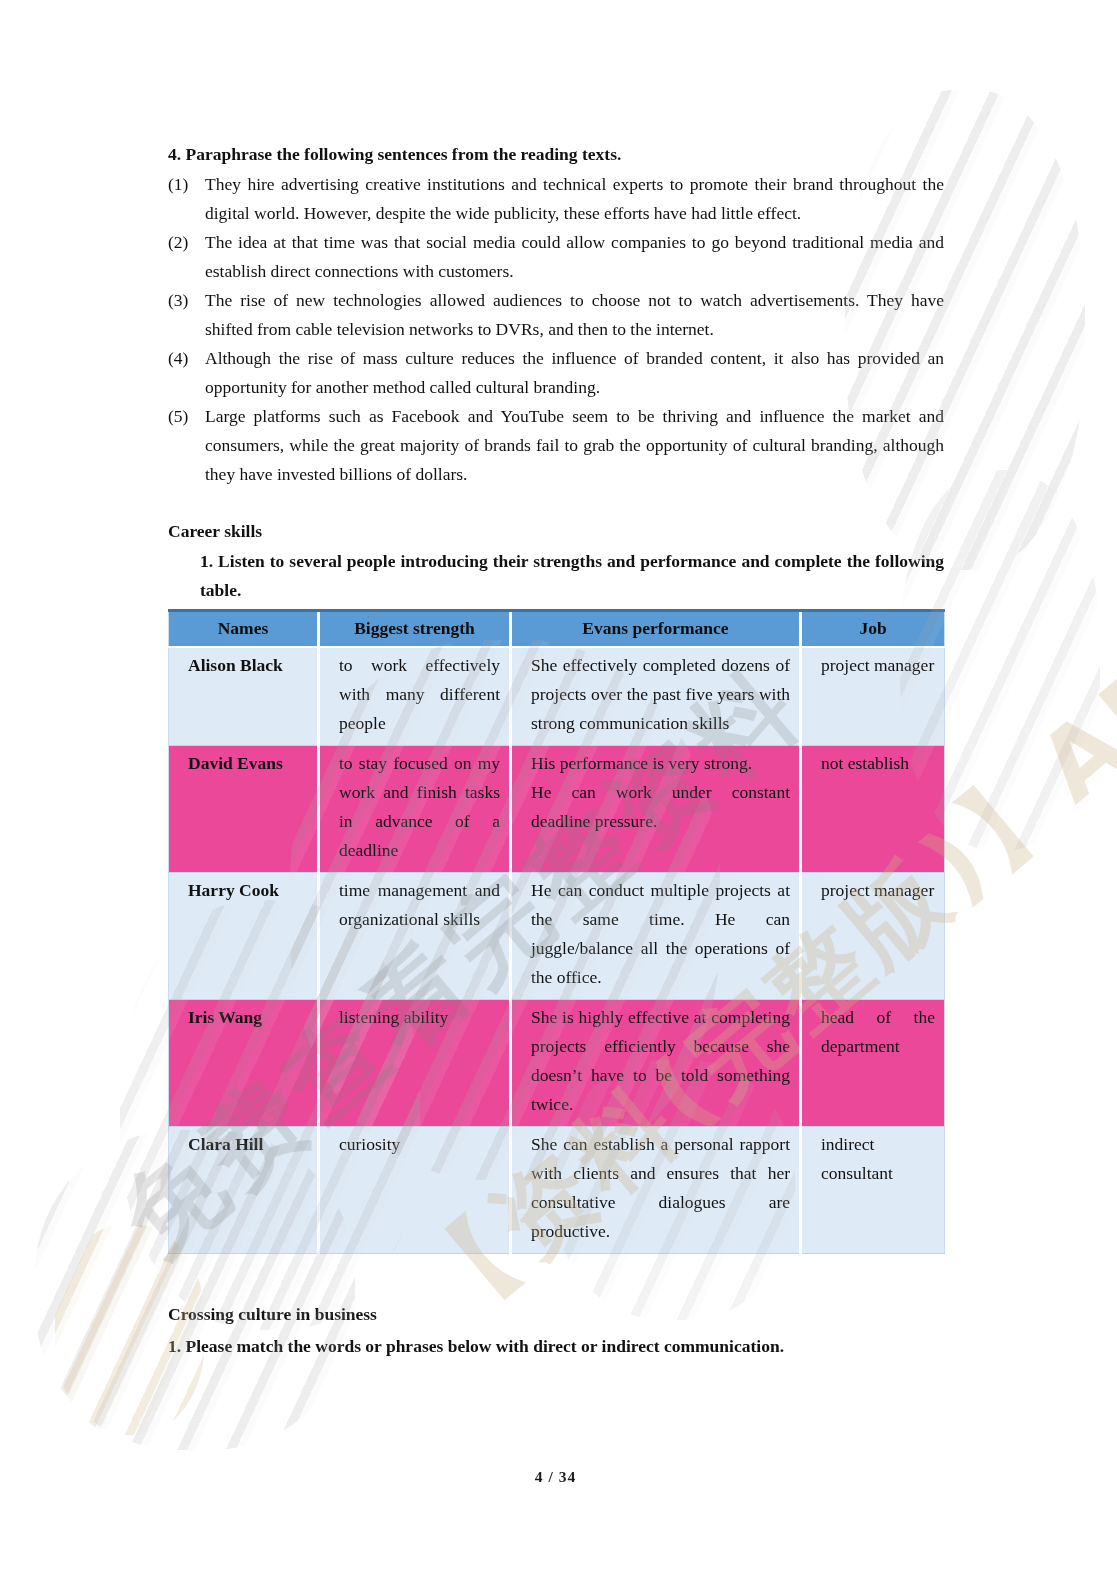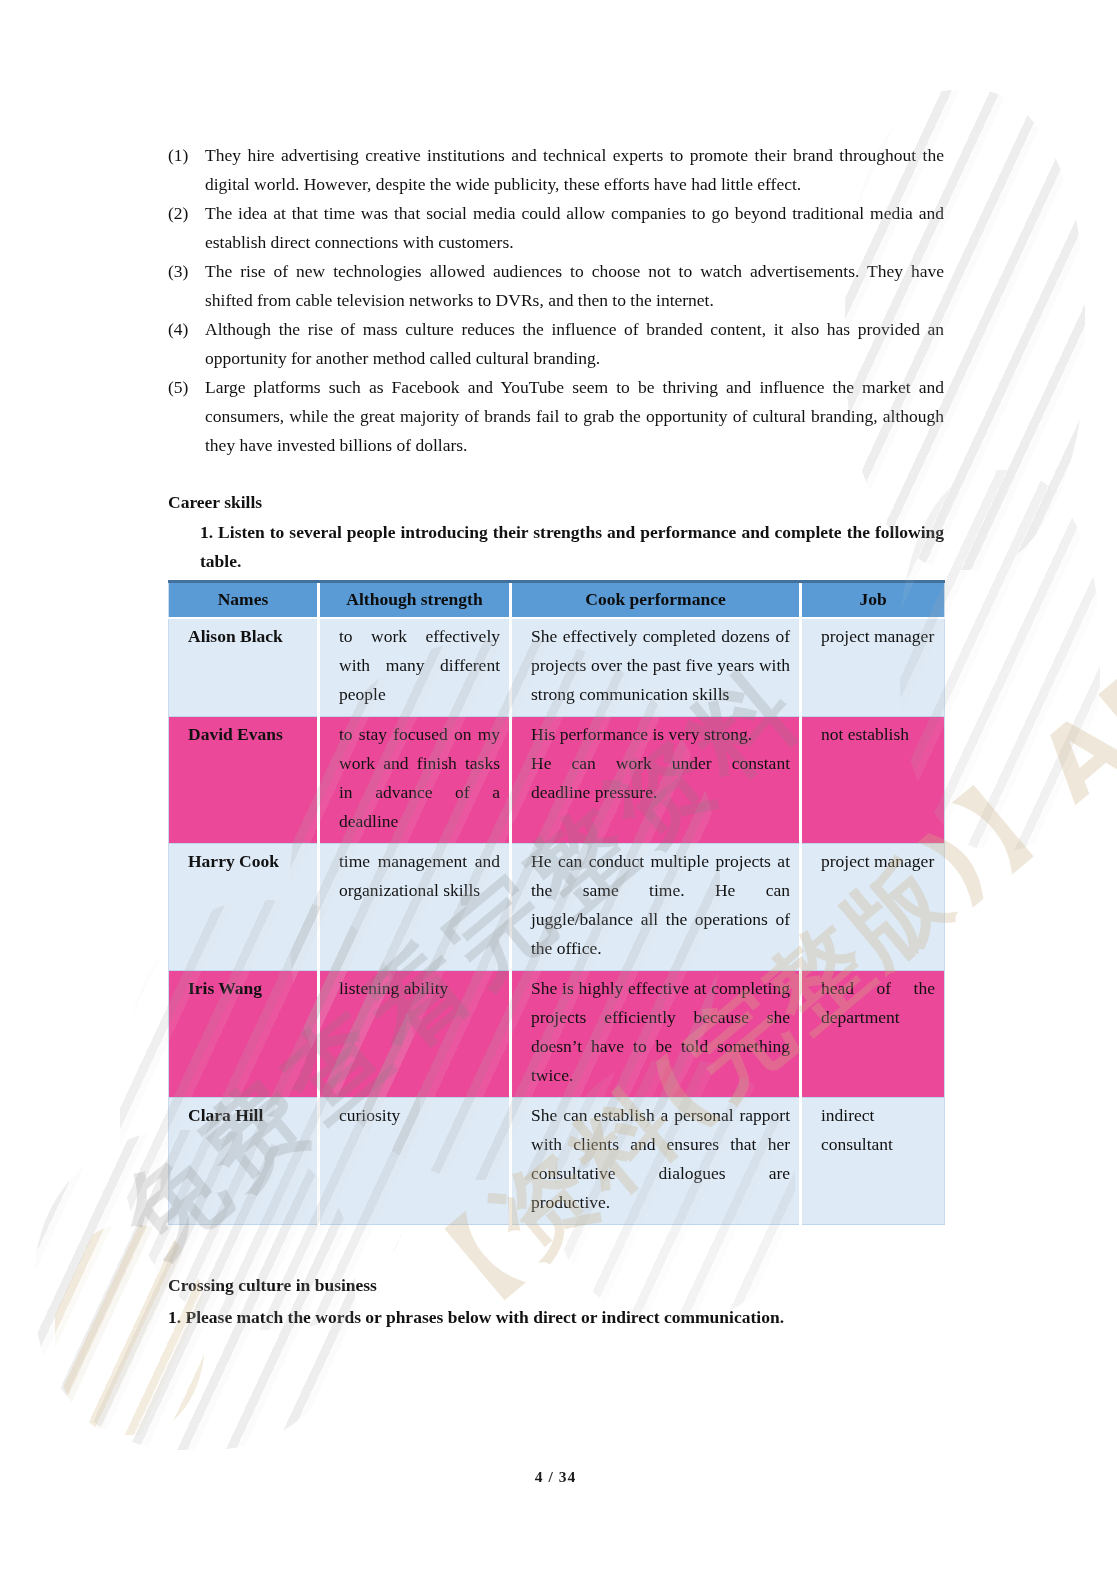--- a/index.html
+++ b/index.html
@@ -107,20 +107,21 @@
   .s6 { left:55px;  top:1225px; width:150px; height:210px; }
   .s7 { left:555px; top:1060px; width:240px; height:260px; opacity:.7; }
 </style>
 </head>
 <body>
 
 <div class="page">
 
   <div class="content">
 
+    <div class="h-bold">4. Paraphrase the following sentences from the reading texts.</div>
 
     <div class="para-list">
       <div class="para-item">
         <span class="num">(1)</span>
         <span class="txt">They hire advertising creative institutions and technical experts to promote their brand throughout the digital world. However, despite the wide publicity, these efforts have had little effect.</span>
       </div>
       <div class="para-item">
         <span class="num">(2)</span>
         <span class="txt">The idea at that time was that social media could allow companies to go beyond traditional media and establish direct connections with customers.</span>
       </div>
@@ -144,22 +145,22 @@
     <table class="skills">
       <colgroup>
           <col class="c1">
           <col class="c2">
           <col class="c3">
           <col class="c4">
         </colgroup>
       <thead>
         <tr>
           <th>Names</th>
-          <th>Although strength</th>
-          <th>Cook performance</th>
+          <th>Biggest strength</th>
+          <th>Evans performance</th>
           <th>Job</th>
         </tr>
       </thead>
       <tbody>
         <tr class="alt">
           <td class="name-cell">Alison Black</td>
           <td class="just">to work effectively with many different people</td>
           <td class="just pre">She effectively completed dozens of projects over the past five years with strong communication skills</td>
           <td>project manager</td>
         </tr>

